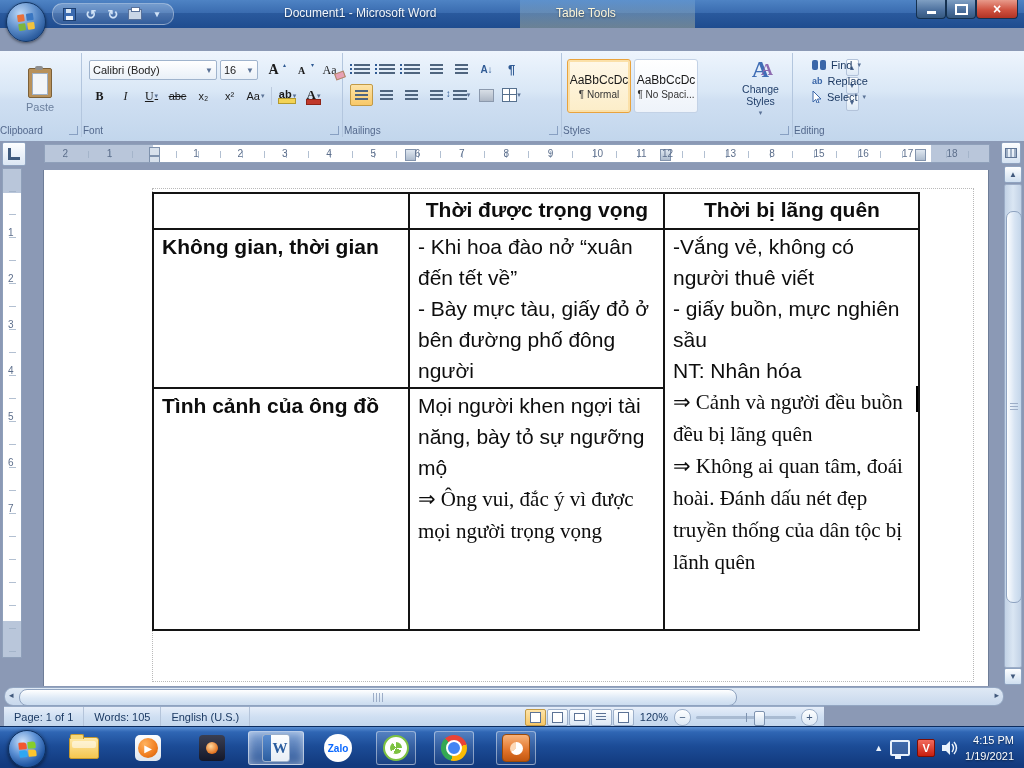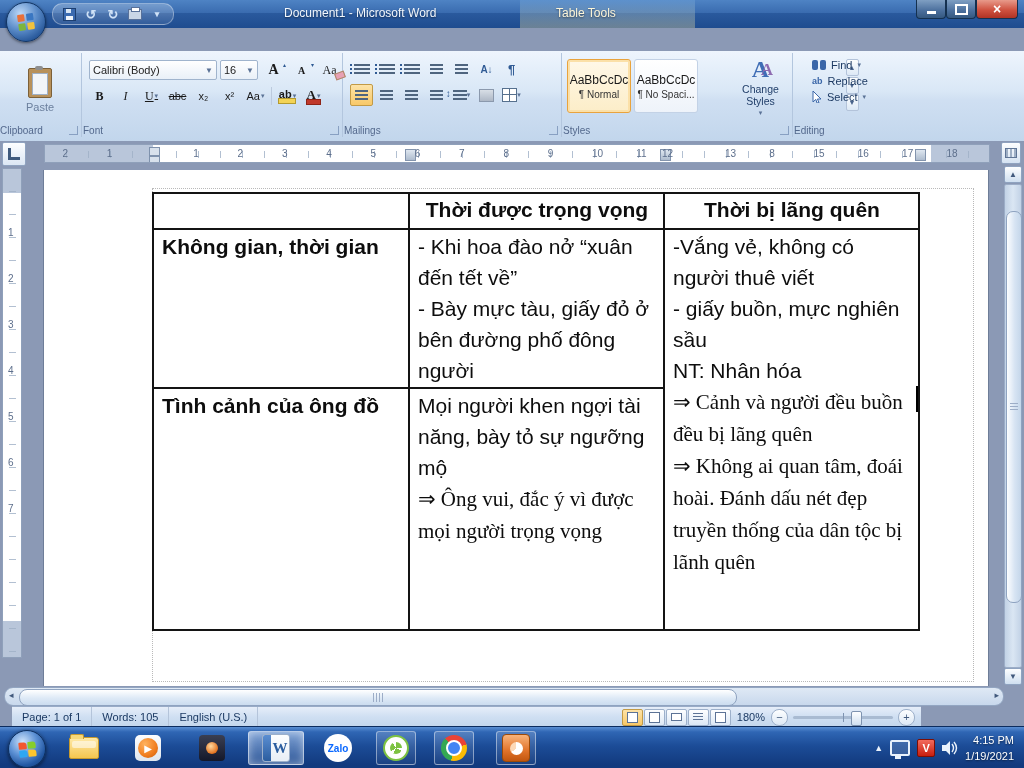--- a/index.html
+++ b/index.html
@@ -165,21 +165,21 @@
      background:repeating-linear-gradient(to bottom,#9cadc7 0 1px,transparent 1px 3px);}
   .hscroll{position:absolute;left:4px;top:521px;width:1000px;height:19px;background:linear-gradient(#dfe9f5,#c8d8ec);border:1px solid #93a6c2;border-radius:9px;box-sizing:border-box;}
   .hs-thumb{position:absolute;left:14px;top:1px;width:716px;height:15px;border-radius:8px;border:1px solid #8fa3c0;
      background:linear-gradient(#ffffff,#dde9f6 55%,#cbdcef);}
   .hs-thumb:after{content:"";position:absolute;left:50%;top:3px;width:10px;height:9px;margin-left:-5px;
      background:repeating-linear-gradient(to right,#9cadc7 0 1px,transparent 1px 3px);}
   .hs-arrow{position:absolute;top:2px;font-size:9px;color:#41597c;}
   .hs-arrow.l{left:4px;} .hs-arrow.r{right:4px;}
 
   
-  .statusbar{position:absolute;left:12px;top:706px;width:909px;height:20px;
+  .statusbar{position:absolute;left:4px;top:706px;width:820px;height:20px;
      background:linear-gradient(#e6eef9,#cfdff2 50%,#c3d6ec);border-top:1px solid #98abc7;display:flex;align-items:center;font-size:11px;color:#1c3a63;}
   .sb-item{padding:0 10px;height:100%;display:flex;align-items:center;border-right:1px solid #b4c4da;}
   .sb-right{margin-left:auto;display:flex;align-items:center;gap:6px;padding-right:6px;}
   .viewbtns{display:flex;gap:1px;}
   .vb{width:19px;height:15px;border:1px solid #9db0ca;border-radius:2px;background:linear-gradient(#fdfeff,#dce8f5);display:flex;align-items:center;justify-content:center;}
   .vb.on{background:linear-gradient(#fde3a7,#f8c868);border-color:#c29a46;}
   .vb i{width:9px;height:9px;border:1px solid #5c7396;background:#fff;}
   .vb.weblay i{height:6px;} .vb.outline i{background:repeating-linear-gradient(to bottom,#5c7396 0 1px,transparent 1px 3px);border:none;width:10px;height:9px;}
   .zoomctl{display:flex;align-items:center;gap:5px;}
   .zbtn{width:15px;height:15px;border:1px solid #9db0ca;border-radius:8px;background:linear-gradient(#fdfeff,#dce8f5);display:flex;align-items:center;justify-content:center;font-size:11px;color:#41597c;line-height:1;}
@@ -563,21 +563,21 @@
         <span class="vb weblay">
             <i></i>
           </span>
         <span class="vb outline">
             <i></i>
           </span>
         <span class="vb">
             <i></i>
           </span>
       </div>
-      <span>180%</span>
+      <span>120%</span>
       <div class="zoomctl">
         <span class="zbtn">−</span>
         <div class="ztrack">
           <span class="notch"></span>
           <span class="zthumb"></span>
         </div>
         <span class="zbtn">+</span>
       </div>
     </div>
   </div>

